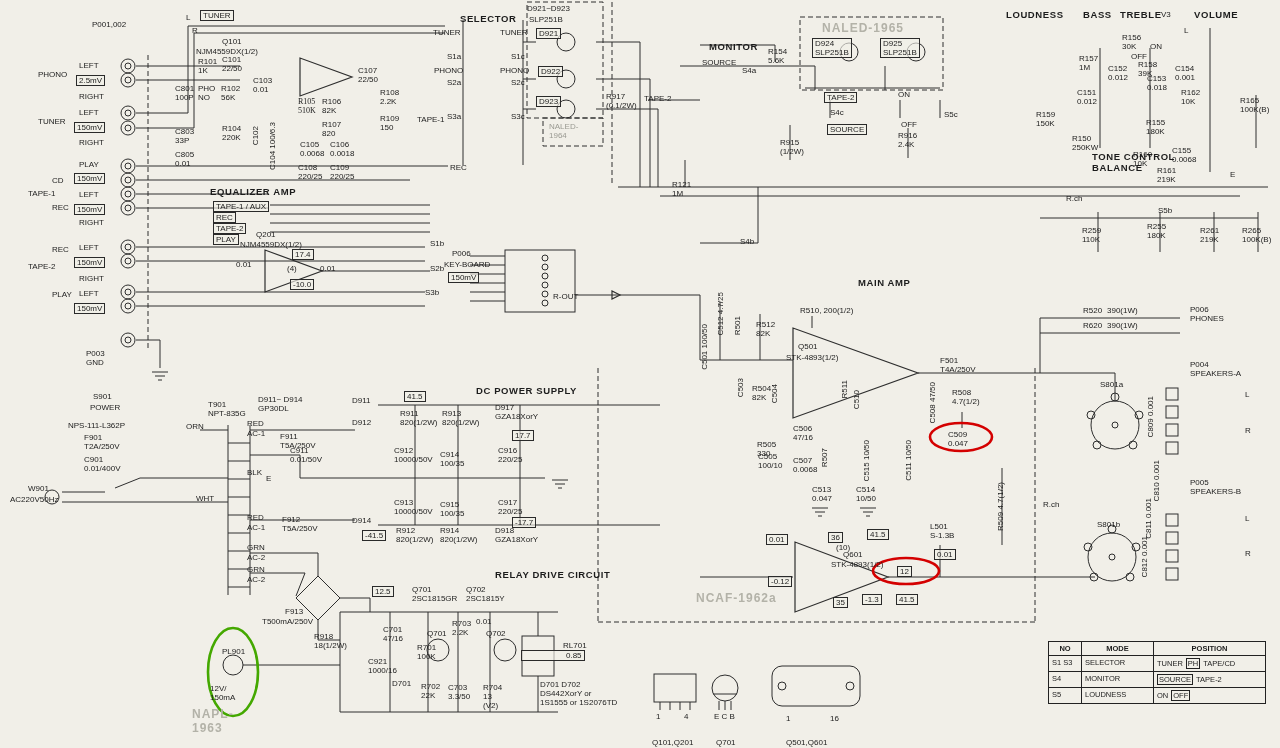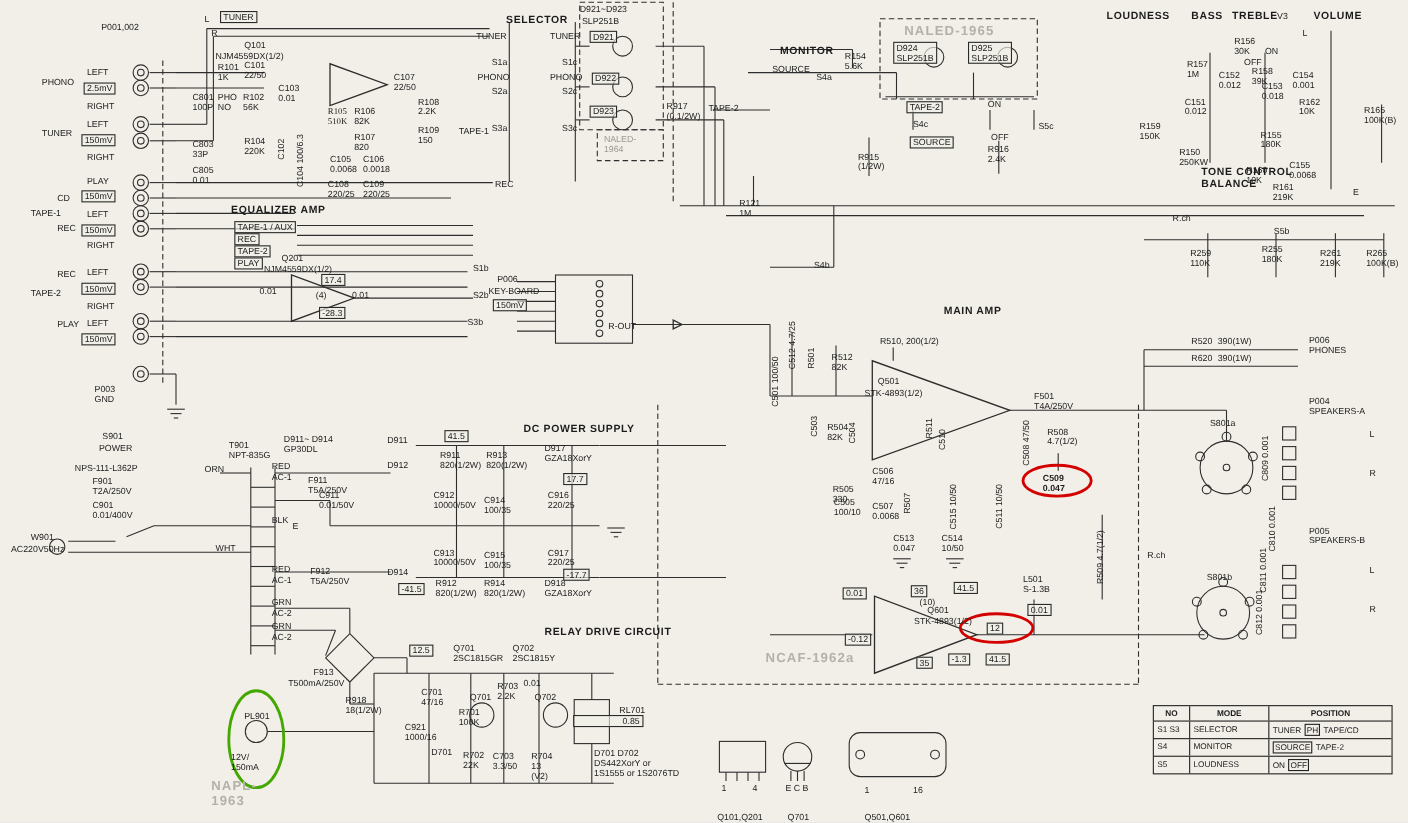--- a/index.html
+++ b/index.html
@@ -364,21 +364,21 @@
       <div class="lbl title" style="left: 210px; top: 187px;">EQUALIZER AMP</div>
       <div class="lbl box" style="left: 213px; top: 201px;">TAPE-1 / AUX</div>
       <div class="lbl box" style="left: 213px; top: 212px;">REC</div>
       <div class="lbl box" style="left: 213px; top: 223px;">TAPE-2</div>
       <div class="lbl box" style="left: 213px; top: 234px;">PLAY</div>
       <div class="lbl" style="left: 256px; top: 230px;">Q201</div>
       <div class="lbl" style="left: 240px; top: 240px;">NJM4559DX(1/2)</div>
       <div class="lbl" style="left: 236px; top: 260px;">0.01</div>
       <div class="lbl box" style="left: 292px; top: 249px;">17.4</div>
       <div class="lbl" style="left: 287px; top: 264px;">(4)</div>
-      <div class="lbl box" style="left: 290px; top: 279px;">-28.3</div>
+      <div class="lbl box" style="left: 290px; top: 279px;">-10.0</div>
       <div class="lbl" style="left: 320px; top: 264px;">0.01</div>
       <div class="lbl" style="left: 430px; top: 239px;">S1b</div>
       <div class="lbl" style="left: 430px; top: 264px;">S2b</div>
       <div class="lbl" style="left: 425px; top: 288px;">S3b</div>
       <div class="lbl" style="left: 452px; top: 249px;">P006</div>
       <div class="lbl" style="left: 444px; top: 260px;">KEY-BOARD</div>
       <div class="lbl box" style="left: 448px; top: 272px;">150mV</div>
       <div class="lbl" style="left: 553px; top: 292px;">R-OUT</div>
       <div class="lbl title" style="left: 460px; top: 14px;">SELECTOR</div>
       <div class="lbl" style="left: 433px; top: 28px;">TUNER</div>
@@ -489,21 +489,21 @@
       <div class="lbl" style="left: 752px; top: 384px;">R504
 82K</div>
       <div class="lbl vert" style="left: 770px; top: 384px;">C504</div>
       <div class="lbl vert" style="left: 840px; top: 380px;">R511</div>
       <div class="lbl vert" style="left: 852px; top: 390px;">C510</div>
       <div class="lbl vert" style="left: 928px; top: 382px;">C508 47/50</div>
       <div class="lbl" style="left: 952px; top: 388px;">R508
 4.7(1/2)</div>
       <div class="lbl" style="left: 940px; top: 356px;">F501
 T4A/250V</div>
-      <div class="lbl" style="left: 948px; top: 430px; font-weight: bold;">C509
+      <div class="lbl" style="left: 948px; top: 430px;">C509
 0.047</div>
       <div class="lbl" style="left: 758px; top: 452px;">C505
 100/10</div>
       <div class="lbl" style="left: 793px; top: 424px;">C506
 47/16</div>
       <div class="lbl" style="left: 793px; top: 456px;">C507
 0.0068</div>
       <div class="lbl" style="left: 757px; top: 440px;">R505
 330</div>
       <div class="lbl vert" style="left: 820px; top: 448px;">R507</div>

